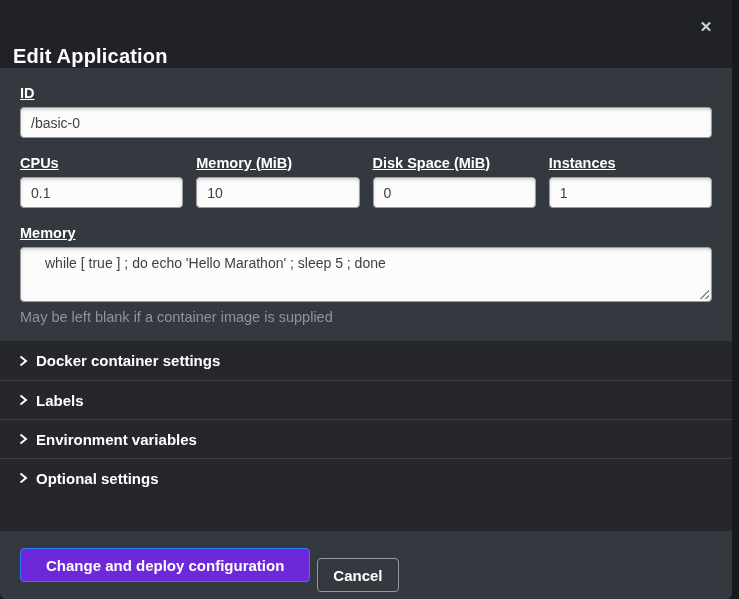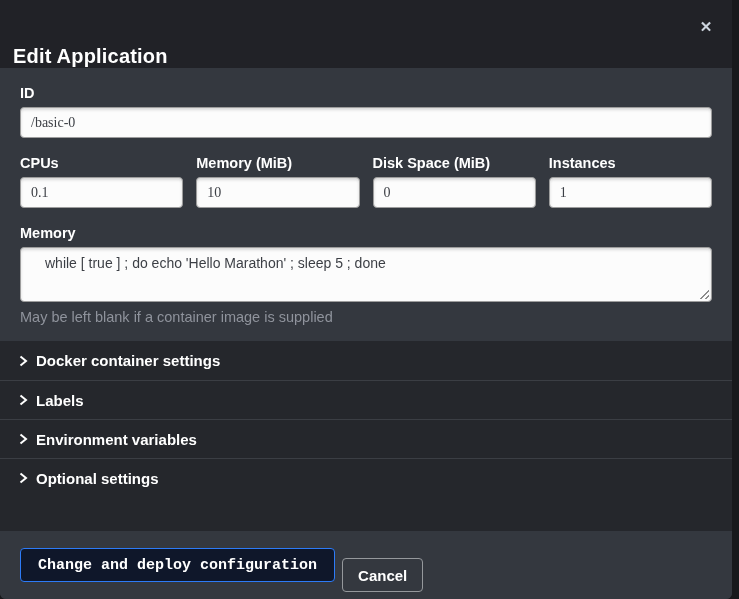--- a/index.html
+++ b/index.html
@@ -52,32 +52,33 @@
   .modal-form {
     background: #34383f;
     padding: 0 20px 16px 20px;
   }
   .field-label {
     display: block;
     color: #ffffff;
     font-size: 14.5px;
     font-weight: bold;
     margin: 17px 0 6px 0;
+    text-decoration: underline;
   }
   .text-input {
     width: 100%;
     height: 31px;
     border: 1px solid #9d9d9d;
     border-radius: 4px;
     background: #fcfcfc;
     box-shadow: inset 0 2px 3px rgba(0,0,0,0.14);
     color: #3c3f45;
     font-size: 14px;
     padding: 0 10px;
-    font-family: Liberation Serif, serif;
+    font-family: Liberation Sans, sans-serif;
     outline: none;
   }
   .resource-grid {
     display: grid;
     grid-template-columns: repeat(4, 1fr);
     column-gap: 13px;
   }
   .textarea-wrap { position: relative; }
   .command-input {
     width: 100%;
@@ -143,25 +144,24 @@
   }
   .btn {
     height: 34px;
     border-radius: 4px;
     font-size: 15px;
     font-weight: bold;
     font-family: "Liberation Sans", "DejaVu Sans", sans-serif;
     cursor: pointer;
   }
   .btn-primary {
-    background: #0f172a;
+    background: #6d28d9;
     border: 1px solid #2d7bf7;
     color: #ffffff;
-    padding: 0 17px;
-    font-family: Liberation Mono, monospace;
+    padding: 0 25px;
   }
   .btn-cancel {
     background: transparent;
     border: 1px solid #95989c;
     color: #ffffff;
     padding: 0 15px;
     margin-top: 20px;
   }
 </style>
 </head>

